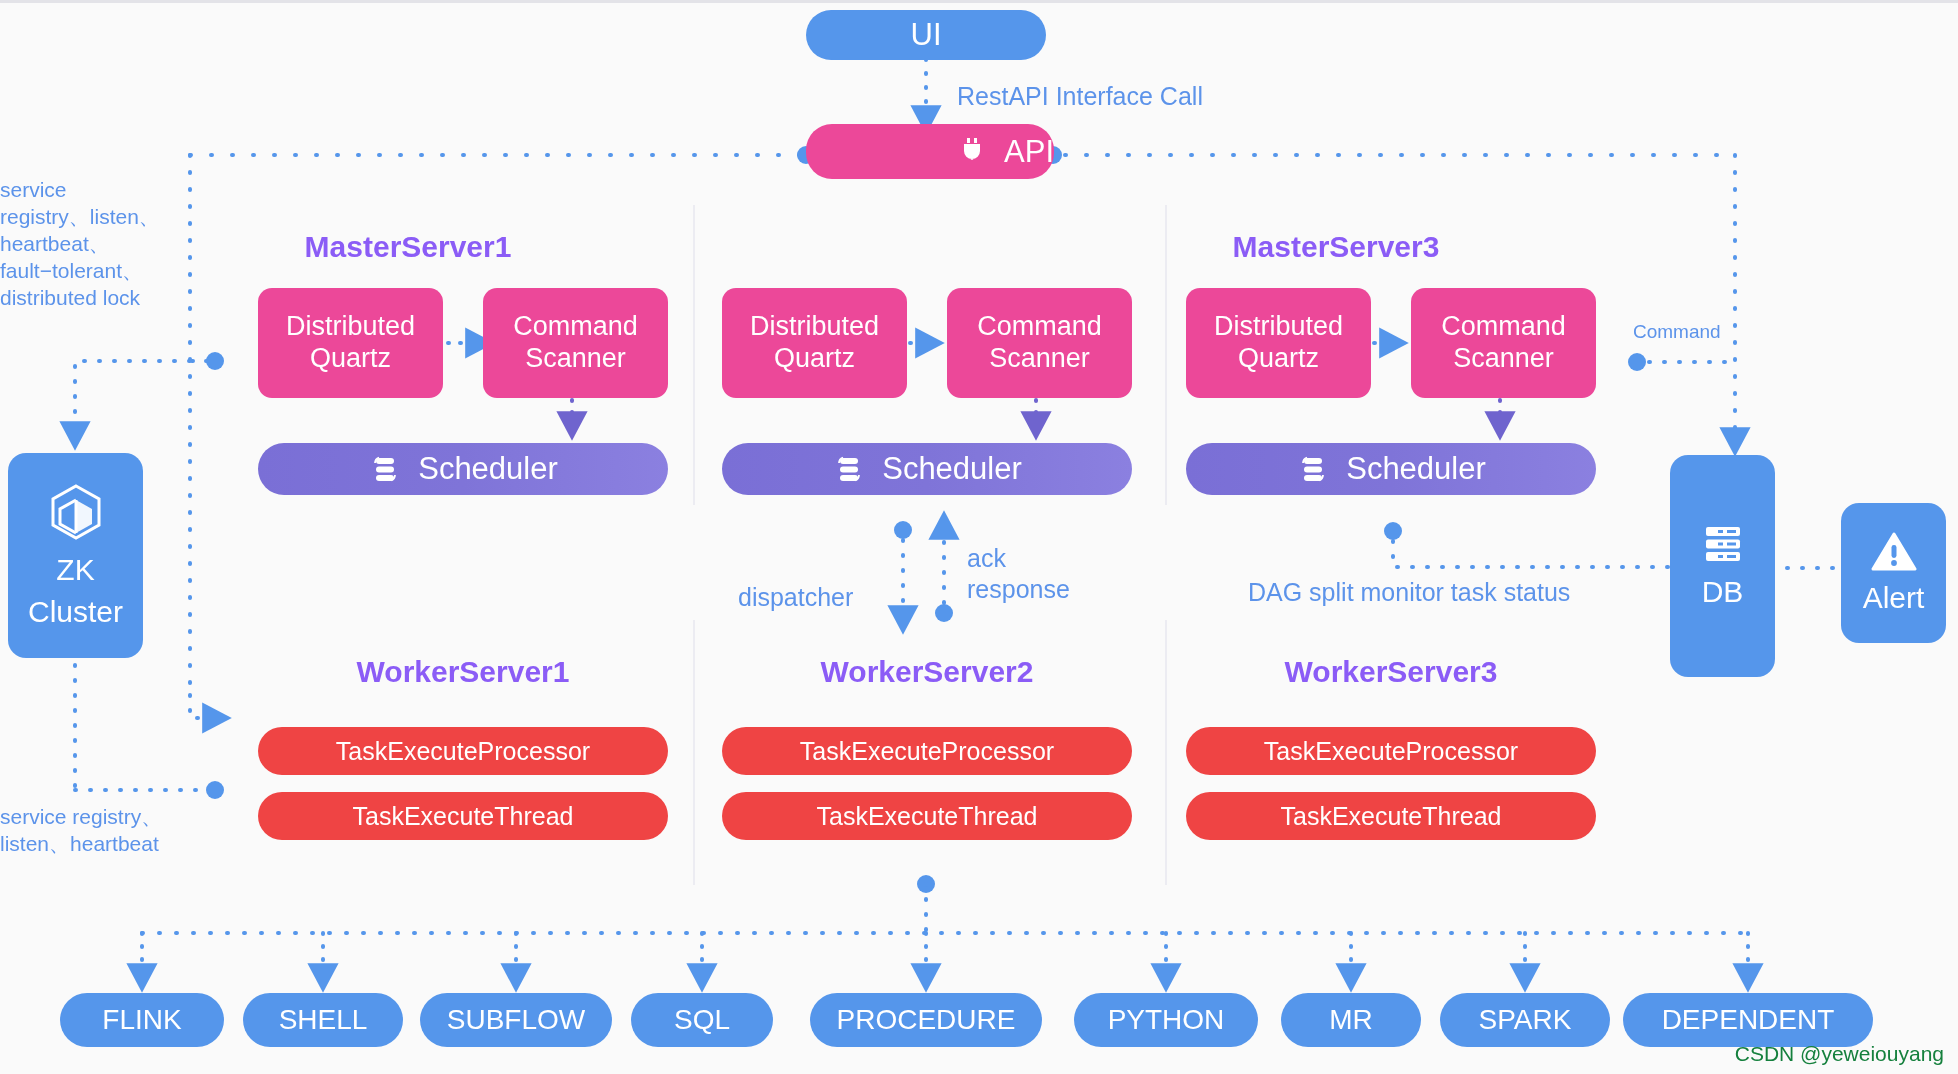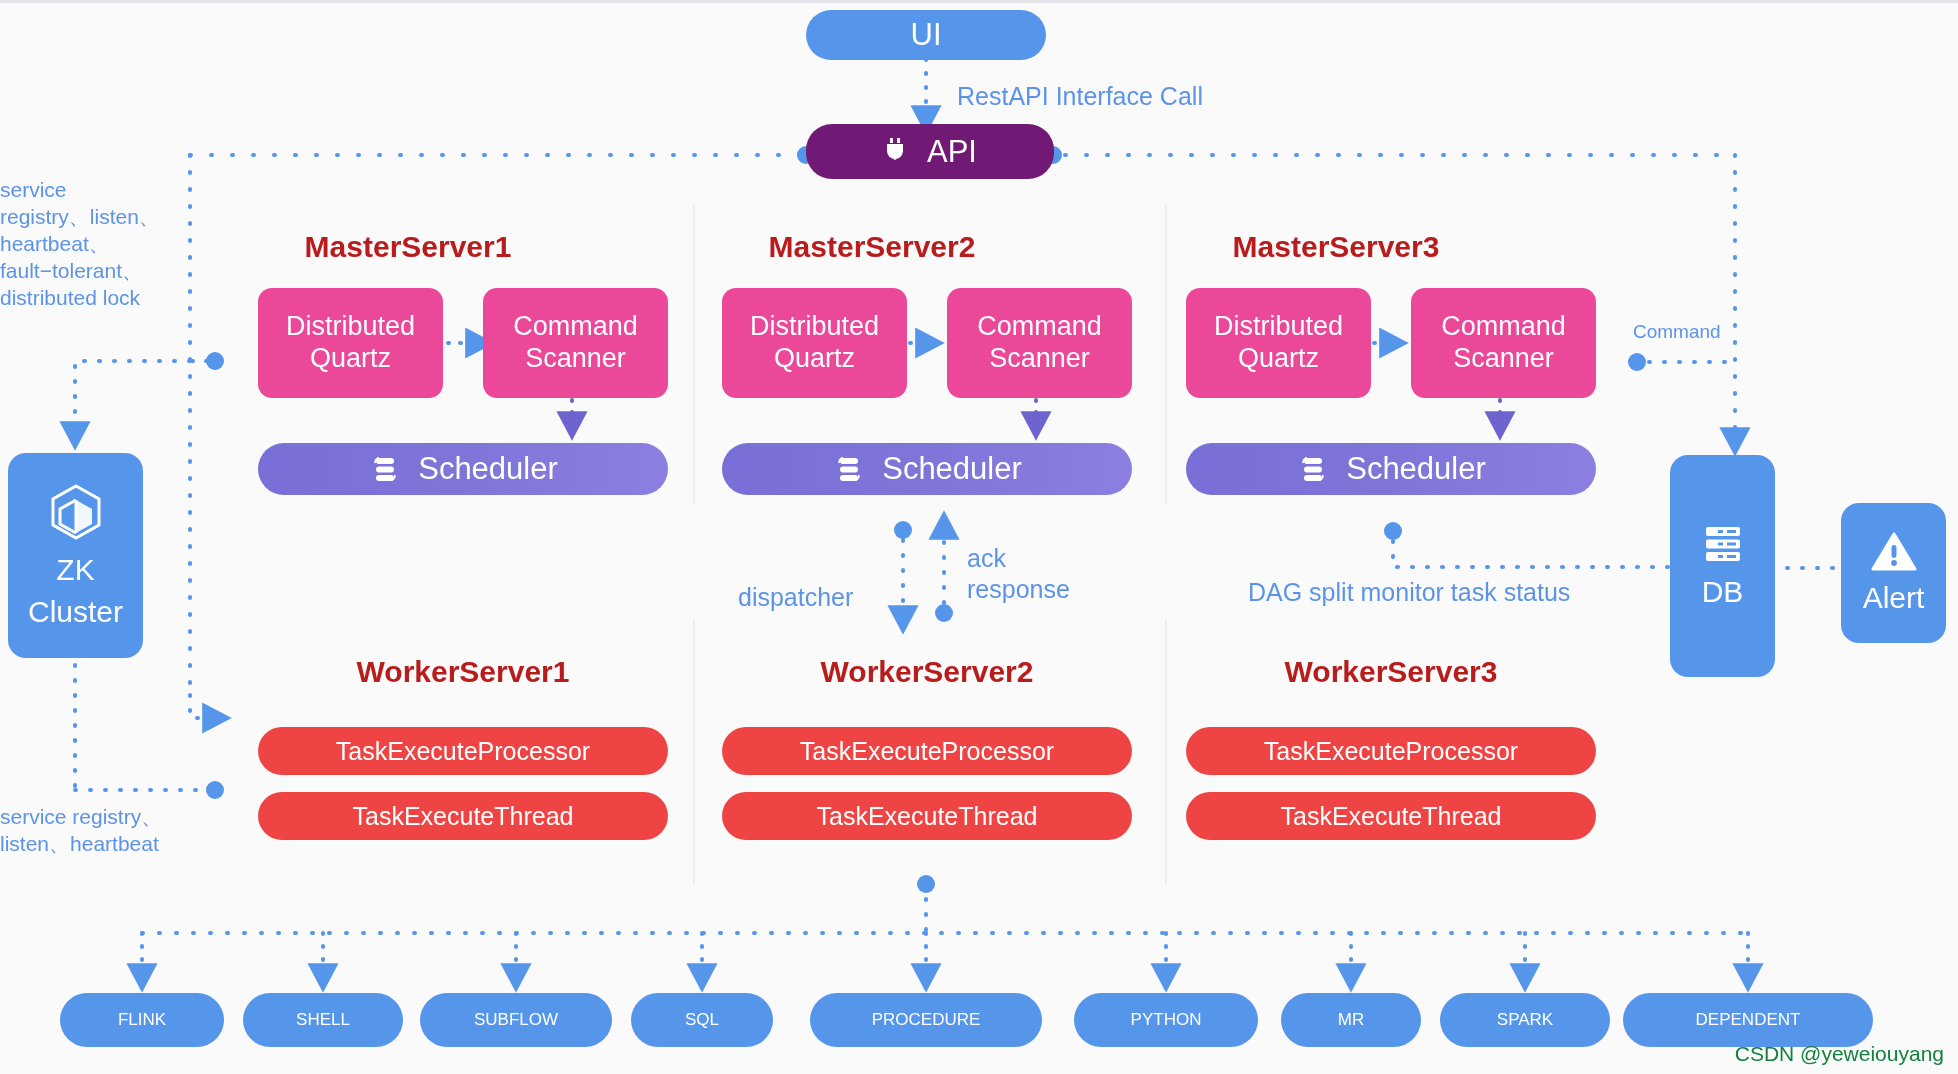--- a/index.html
+++ b/index.html
@@ -11,29 +11,29 @@
     -webkit-font-smoothing:antialiased;
   }
   #stage{position:absolute;left:0;top:0;width:1958px;height:1074px;}
   #svg-layer{position:absolute;left:0;top:0;width:1958px;height:1074px;pointer-events:none;}
 
   .node{position:absolute;display:flex;align-items:center;justify-content:center;
         color:#fff;text-align:center;box-sizing:border-box;}
 
   
   .pill-strong{background:#5596eb;border-radius:26px;font-size:31px;font-weight:400;}
-  .api-pill{background:#701a75;border-radius:26px;font-size:31px;gap:20px;}
+  .api-pill{background:#ec4899;border-radius:26px;font-size:31px;gap:20px;justify-content:flex-end;}
   .box-light{background:#ec4899;border-radius:14px;font-size:27px;line-height:1.18;font-weight:400;}
   .sched{border-radius:26px;font-size:31px;gap:16px;
          background:linear-gradient(90deg,#7a6fd6 0%,#7f74d8 50%,#8b80e0 100%);}
   .task-pill{background:#ef4444;border-radius:25px;font-size:25px;}
-  .bottom-pill{background:#5596eb;border-radius:27px;font-size:17px;}
+  .bottom-pill{background:#5596eb;border-radius:27px;font-size:28px;}
   .sidebox{background:#5596eb;border-radius:18px;flex-direction:column;gap:8px;font-size:30px;line-height:1.12;}
 
-  .group-title{position:absolute;color:#b91c1c;font-size:30px;font-weight:bold;
+  .group-title{position:absolute;color:#8b5cf6;font-size:30px;font-weight:bold;
                text-align:center;white-space:nowrap;}
   .edge-label{position:absolute;color:#5c93ea;font-size:25px;line-height:1.22;white-space:pre;}
   .edge-label.small{font-size:19px;}
   .note-left{position:absolute;color:#5c93ea;font-size:21px;line-height:1.28;white-space:pre;}
 
   .divider{position:absolute;width:2px;background:#ececf2;}
   .topline{position:absolute;left:0;top:0;width:1958px;height:3px;background:#e3e3e8;}
 
   .watermark{position:absolute;color:#15803d;font-size:21px;right:14px;bottom:8px;
              font-family:"Liberation Sans",sans-serif;}
@@ -175,21 +175,20 @@
         <rect x="8" y="3" width="18" height="6" rx="3" fill="#fff"></rect>
         <rect x="8" y="11.5" width="18" height="6" rx="3" fill="#fff"></rect>
         <rect x="8" y="20" width="18" height="6" rx="3" fill="#fff"></rect>
         <path d="M7 8 A6 6 0 0 1 11 2.5" fill="none" stroke="#fff" stroke-width="1.8"></path>
         <path d="M27 20 A6 6 0 0 1 23 25.5" fill="none" stroke="#fff" stroke-width="1.8"></path>
       </svg>
     </span>
     <span>Scheduler</span>
   </div>
 
-  <div class="group-title" style="left:722px;top:230px;width:300px;">MasterServer2</div>
   <div class="node box-light" style="left:722px;top:288px;width:185px;height:110px;white-space:pre-line;">
     <span>Distributed
 Quartz</span>
   </div>
   <div class="node box-light" style="left:947px;top:288px;width:185px;height:110px;white-space:pre-line;">
     <span>Command
 Scanner</span>
   </div>
   <div class="node sched" style="left:722px;top:443px;width:410px;height:52px;">
     <span class="ico">

